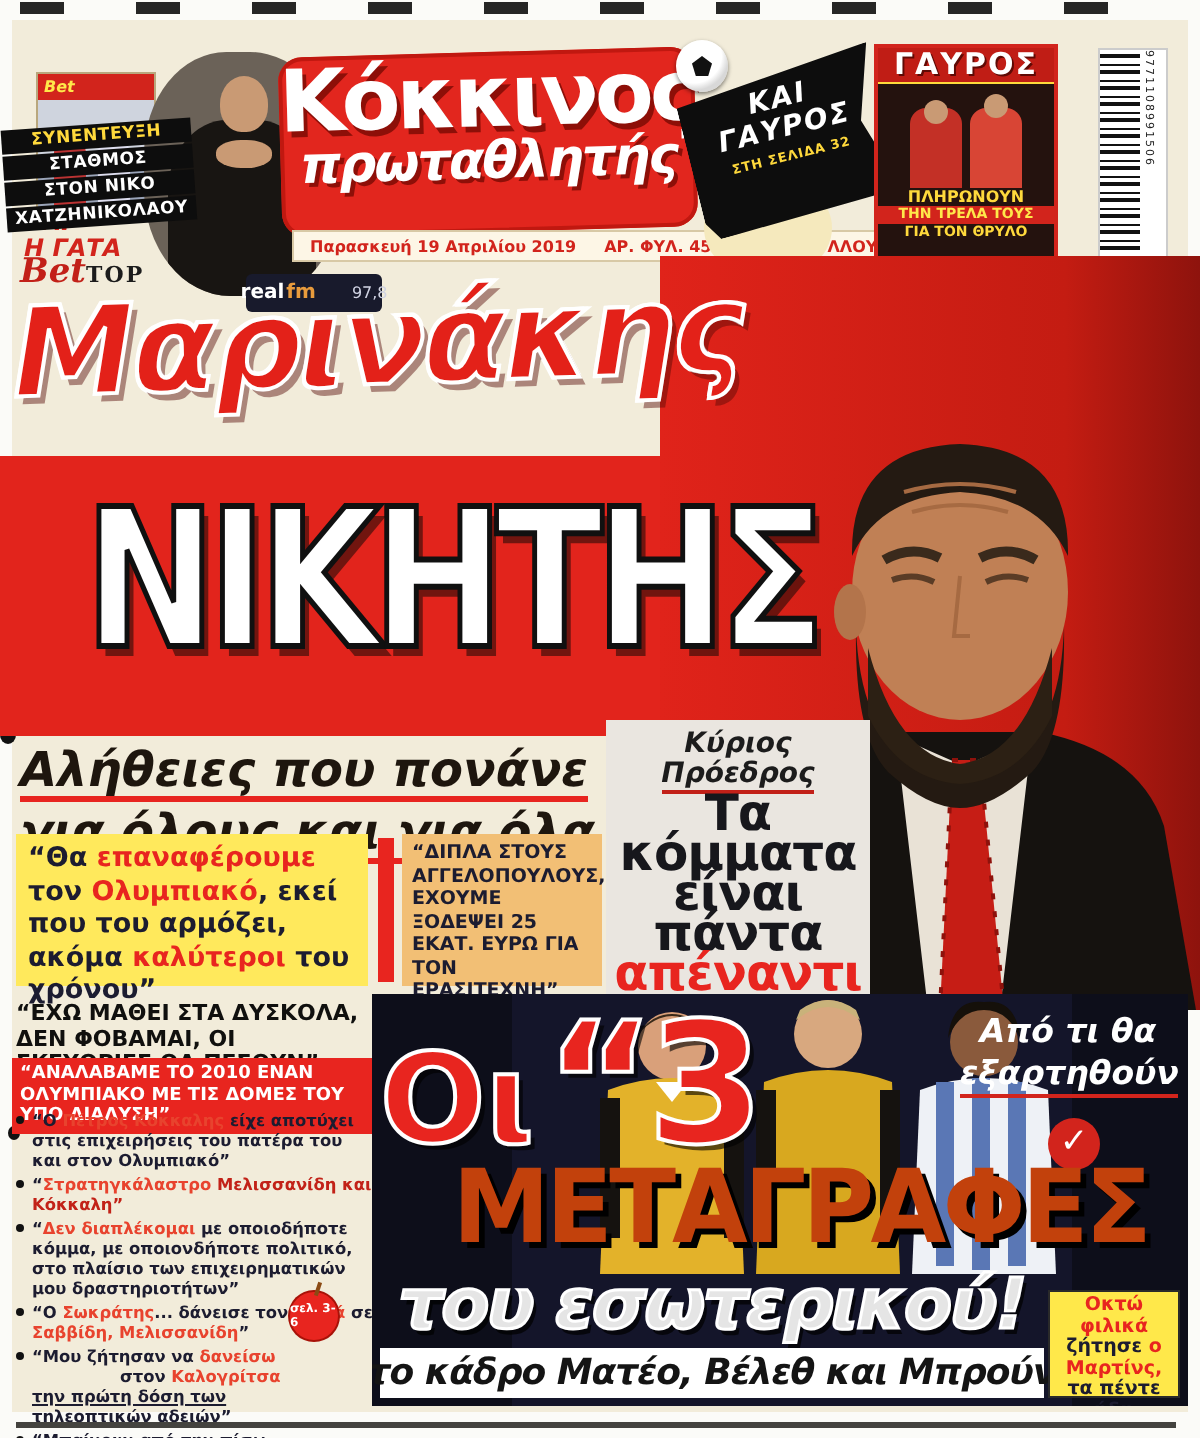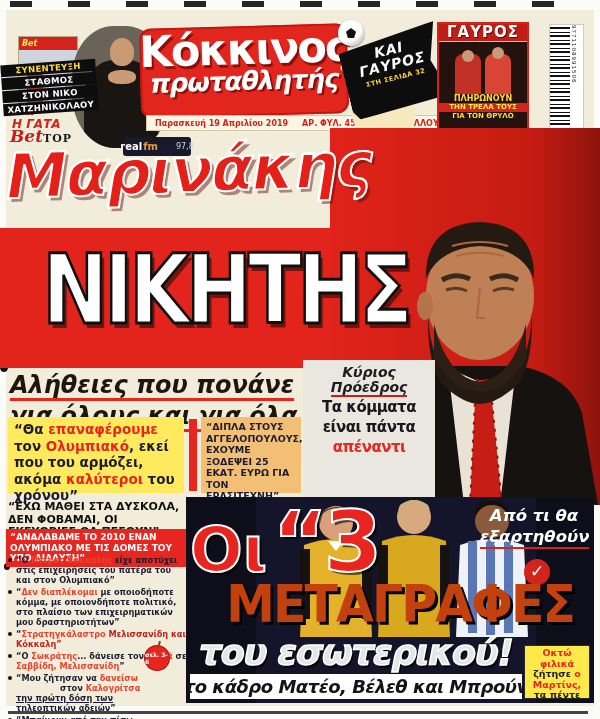--- a/index.html
+++ b/index.html
@@ -92,21 +92,21 @@
 
   
   .subhead{position:absolute;left:10px;top:372px;width:296px;font-weight:bold;font-style:italic;
     font-size:24px;line-height:26px;color:#1e160e;}
   .subhead span{display:inline-block;border-bottom:3px solid #e8251f;padding-bottom:0px;margin-bottom:2px;}
 
   .pres-box{position:absolute;left:303px;top:360px;width:132px;height:137px;background:#eae6e0;
     text-align:center;padding-top:5px;box-sizing:border-box;}
   .pres-kicker{font-style:italic;font-weight:bold;font-size:14px;line-height:15px;color:#1c1c1c;}
   .pres-kicker .u{display:inline-block;border-bottom:2px solid #c22018;}
-  .pres-line{font-weight:bold;font-size:15px;line-height:20px;color:#17171c;letter-spacing:-.5px;}
+  .pres-line{font-weight:bold;font-size:25px;line-height:20px;color:#17171c;letter-spacing:-.5px;}
   .pres-line.red{color:#e8251f;}
 
   .quote-yellow{position:absolute;left:8px;top:417px;width:176px;height:76px;background:#ffe95c;
     padding:4px 6px;box-sizing:border-box;font-weight:bold;font-size:13.5px;line-height:16.5px;color:#1c1c30;}
   .quote-divider{position:absolute;left:189px;top:419px;width:8px;height:72px;background:#e8251f;}
   .quote-orange{position:absolute;left:201px;top:417px;width:100px;height:76px;background:#f2bf75;
     padding:4px 5px;box-sizing:border-box;font-weight:bold;font-size:9.5px;line-height:11.5px;color:#1c1c30;}
 
   
   .lq{position:absolute;left:8px;top:501px;width:178px;font-weight:bold;font-size:11px;line-height:12.5px;color:#10100e;}
@@ -274,22 +274,22 @@
   </div>
 
   <div class="quote-yellow"><span style="color: rgb(28, 28, 48);">“Θα </span><span style="color: rgb(232, 37, 31);">επαναφέρουμε</span><span style="color: rgb(28, 28, 48);"> τον </span><span style="color: rgb(232, 37, 31);">Ολυμπιακό</span><span style="color: rgb(28, 28, 48);">, εκεί που του αρμόζει, ακόμα </span><span style="color: rgb(232, 37, 31);">καλύτεροι</span><span style="color: rgb(28, 28, 48);"> του χρόνου”</span></div>
   <div class="quote-divider"></div>
   <div class="quote-orange">“ΔΙΠΛΑ ΣΤΟΥΣ ΑΓΓΕΛΟΠΟΥΛΟΥΣ, ΕΧΟΥΜΕ ΞΟΔΕΨΕΙ 25 ΕΚΑΤ. ΕΥΡΩ ΓΙΑ ΤΟΝ ΕΡΑΣΙΤΕΧΝΗ”</div>
 
   <div class="lq">“ΕΧΩ ΜΑΘΕΙ ΣΤΑ ΔΥΣΚΟΛΑ, ΔΕΝ ΦΟΒΑΜΑΙ, ΟΙ ΣΚΕΥΩΡΙΕΣ ΘΑ ΠΕΣΟΥΝ”</div>
   <div class="red-banner">“ΑΝΑΛΑΒΑΜΕ ΤΟ 2010 ΕΝΑΝ ΟΛΥΜΠΙΑΚΟ ΜΕ ΤΙΣ ΔΟΜΕΣ ΤΟΥ ΥΠΟ ΔΙΑΛΥΣΗ”</div>
   <div class="bullets">
     <div class="bullet"><span style="color: rgb(28, 28, 48);">“Ο </span><span style="color: rgb(232, 67, 46);">Πέτρος Κόκκαλης</span><span style="color: rgb(28, 28, 48);"> είχε αποτύχει στις επιχειρήσεις του πατέρα του και στον Ολυμπιακό”</span></div>
+    <div class="bullet"><span style="color: rgb(28, 28, 48);">“</span><span style="color: rgb(232, 67, 46);">Στρατηγκάλαστρο</span><span style="color: rgb(194, 34, 24);"> Μελισσανίδη και Κόκκαλη”</span></div>
     <div class="bullet"><span style="color: rgb(28, 28, 48);">“</span><span style="color: rgb(232, 67, 46);">Δεν διαπλέκομαι</span><span style="color: rgb(28, 28, 48);"> με οποιοδήποτε κόμμα, με οποιονδήποτε πολιτικό, στο πλαίσιο των επιχειρηματικών μου δραστηριοτήτων”</span></div>
-    <div class="bullet"><span style="color: rgb(28, 28, 48);">“</span><span style="color: rgb(232, 67, 46);">Στρατηγκάλαστρο</span><span style="color: rgb(194, 34, 24);"> Μελισσανίδη και Κόκκαλη”</span></div>
     <div class="bullet"><span style="color: rgb(28, 28, 48);">“Ο </span><span style="color: rgb(232, 67, 46);">Σωκράτης</span><span style="color: rgb(28, 28, 48);">... δάνεισε τον </span><span style="color: rgb(232, 67, 46);">Θωμά</span><span style="color: rgb(28, 28, 48);"> σε </span><span style="color: rgb(232, 67, 46);">Σαββίδη, Μελισσανίδη</span><span style="color: rgb(28, 28, 48);">”</span></div>
     <div class="bullet" style="width:130px;"><span style="color: rgb(28, 28, 48); text-align: center;">“Μου ζήτησαν να </span><span style="color: rgb(232, 67, 46);">δανείσω</span><span style="color: rgb(28, 28, 48); margin-left: 44px;"> στον </span><span style="color: rgb(232, 67, 46);">Καλογρίτσα</span><span style="color: rgb(28, 28, 48); text-decoration: underline;"> την πρώτη δόση των τηλεοπτικών αδειών”</span></div>
     <div class="bullet" style="width:130px;"><span style="color: rgb(28, 28, 48);">“Μπαίνουν από την πίσω πόρτα στο </span></div>
   </div>
   <div class="page-badge">σελ. 3-6</div>
 
   <div class="dark-box">
     <svg class="players" viewBox="0 0 408 206">
       <rect x="70" y="0" width="280" height="206" fill="#14152a"></rect>
 

